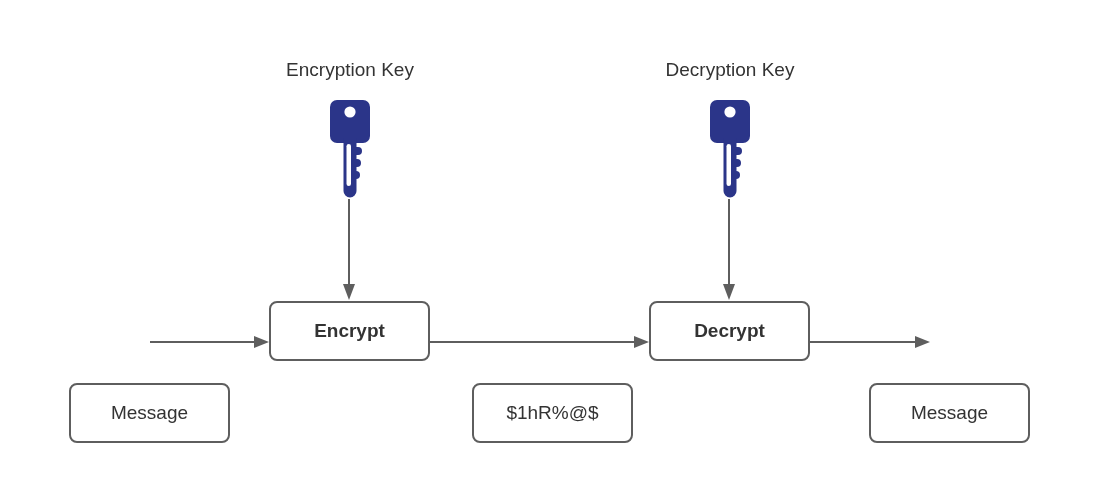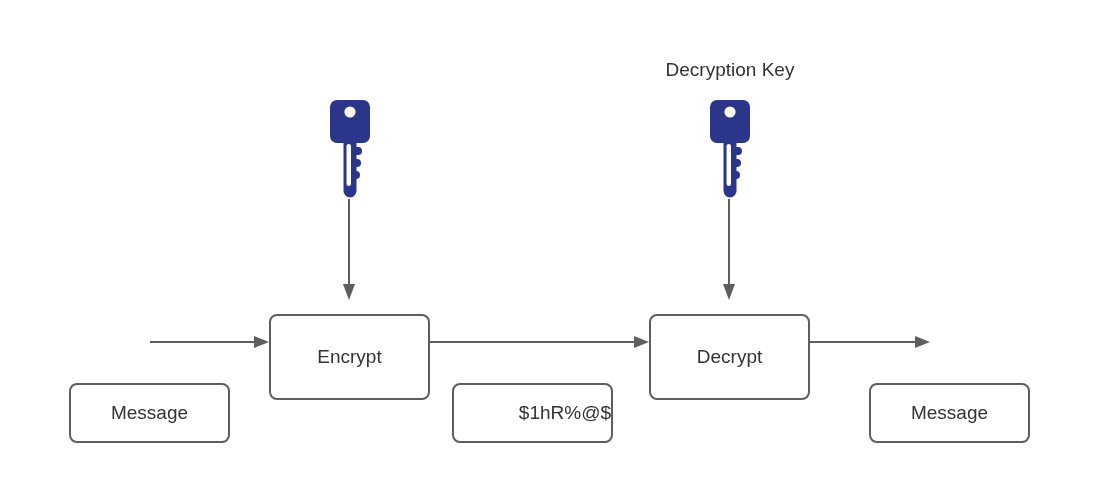--- a/index.html
+++ b/index.html
@@ -28,29 +28,30 @@
     box-sizing: border-box;
     background: #ffffff;
     border: 2.5px solid #5e5e5e;
     border-radius: 8px;
     display: flex;
     align-items: center;
     justify-content: center;
     font-size: 19px;
     color: #333333;
   }
-  .proc { width: 161px; height: 86px; top: 314px; }
+  .proc { width: 161px; height: 60px; top: 301px; font-weight: bold; }
   .data { width: 161px; height: 60px; top: 383px; }
   .abs { position: absolute; }
 </style>
 </head>
 <body>
 
 <div class="canvas">
 
+  <div class="key-label" style="left:240px; top:58px;">Encryption Key</div>
   <div class="key-label" style="left:620px; top:58px;">Decryption Key</div>
 
   <svg class="abs" style="left:330px; top:100px;" width="40" height="101" viewBox="0 0 40 101">
     <rect x="0" y="0" width="40" height="43" rx="7" fill="#2b3589"></rect>
     <circle cx="20" cy="12" r="5.6" fill="#ffffff"></circle>
     <path d="M13.5 38 h13 v53 a6.5 6.5 0 0 1 -13 0 z" fill="#2b3589"></path>
     <rect x="22" y="47" width="10" height="8" rx="4" fill="#2b3589"></rect>
     <rect x="22" y="59" width="9" height="8" rx="4" fill="#2b3589"></rect>
     <rect x="22" y="71" width="8" height="8" rx="4" fill="#2b3589"></rect>
     <rect x="16.5" y="44" width="4.5" height="42" rx="2.25" fill="#ffffff"></rect>
@@ -94,20 +95,20 @@
   <div class="node proc" style="left:269px;">
     <span>Encrypt</span>
   </div>
   <div class="node proc" style="left:649px;align-items:center;">
     <span>Decrypt</span>
   </div>
 
   <div class="node data" style="left:69px;">
     <span>Message</span>
   </div>
-  <div class="node data" style="left:452px;justify-content:flex-end;">
+  <div class="node data" style="left:472px;">
     <span>$1hR%@$</span>
   </div>
   <div class="node data" style="left:869px;">
     <span>Message</span>
   </div>
 
 </div>
 
 </body></html>

